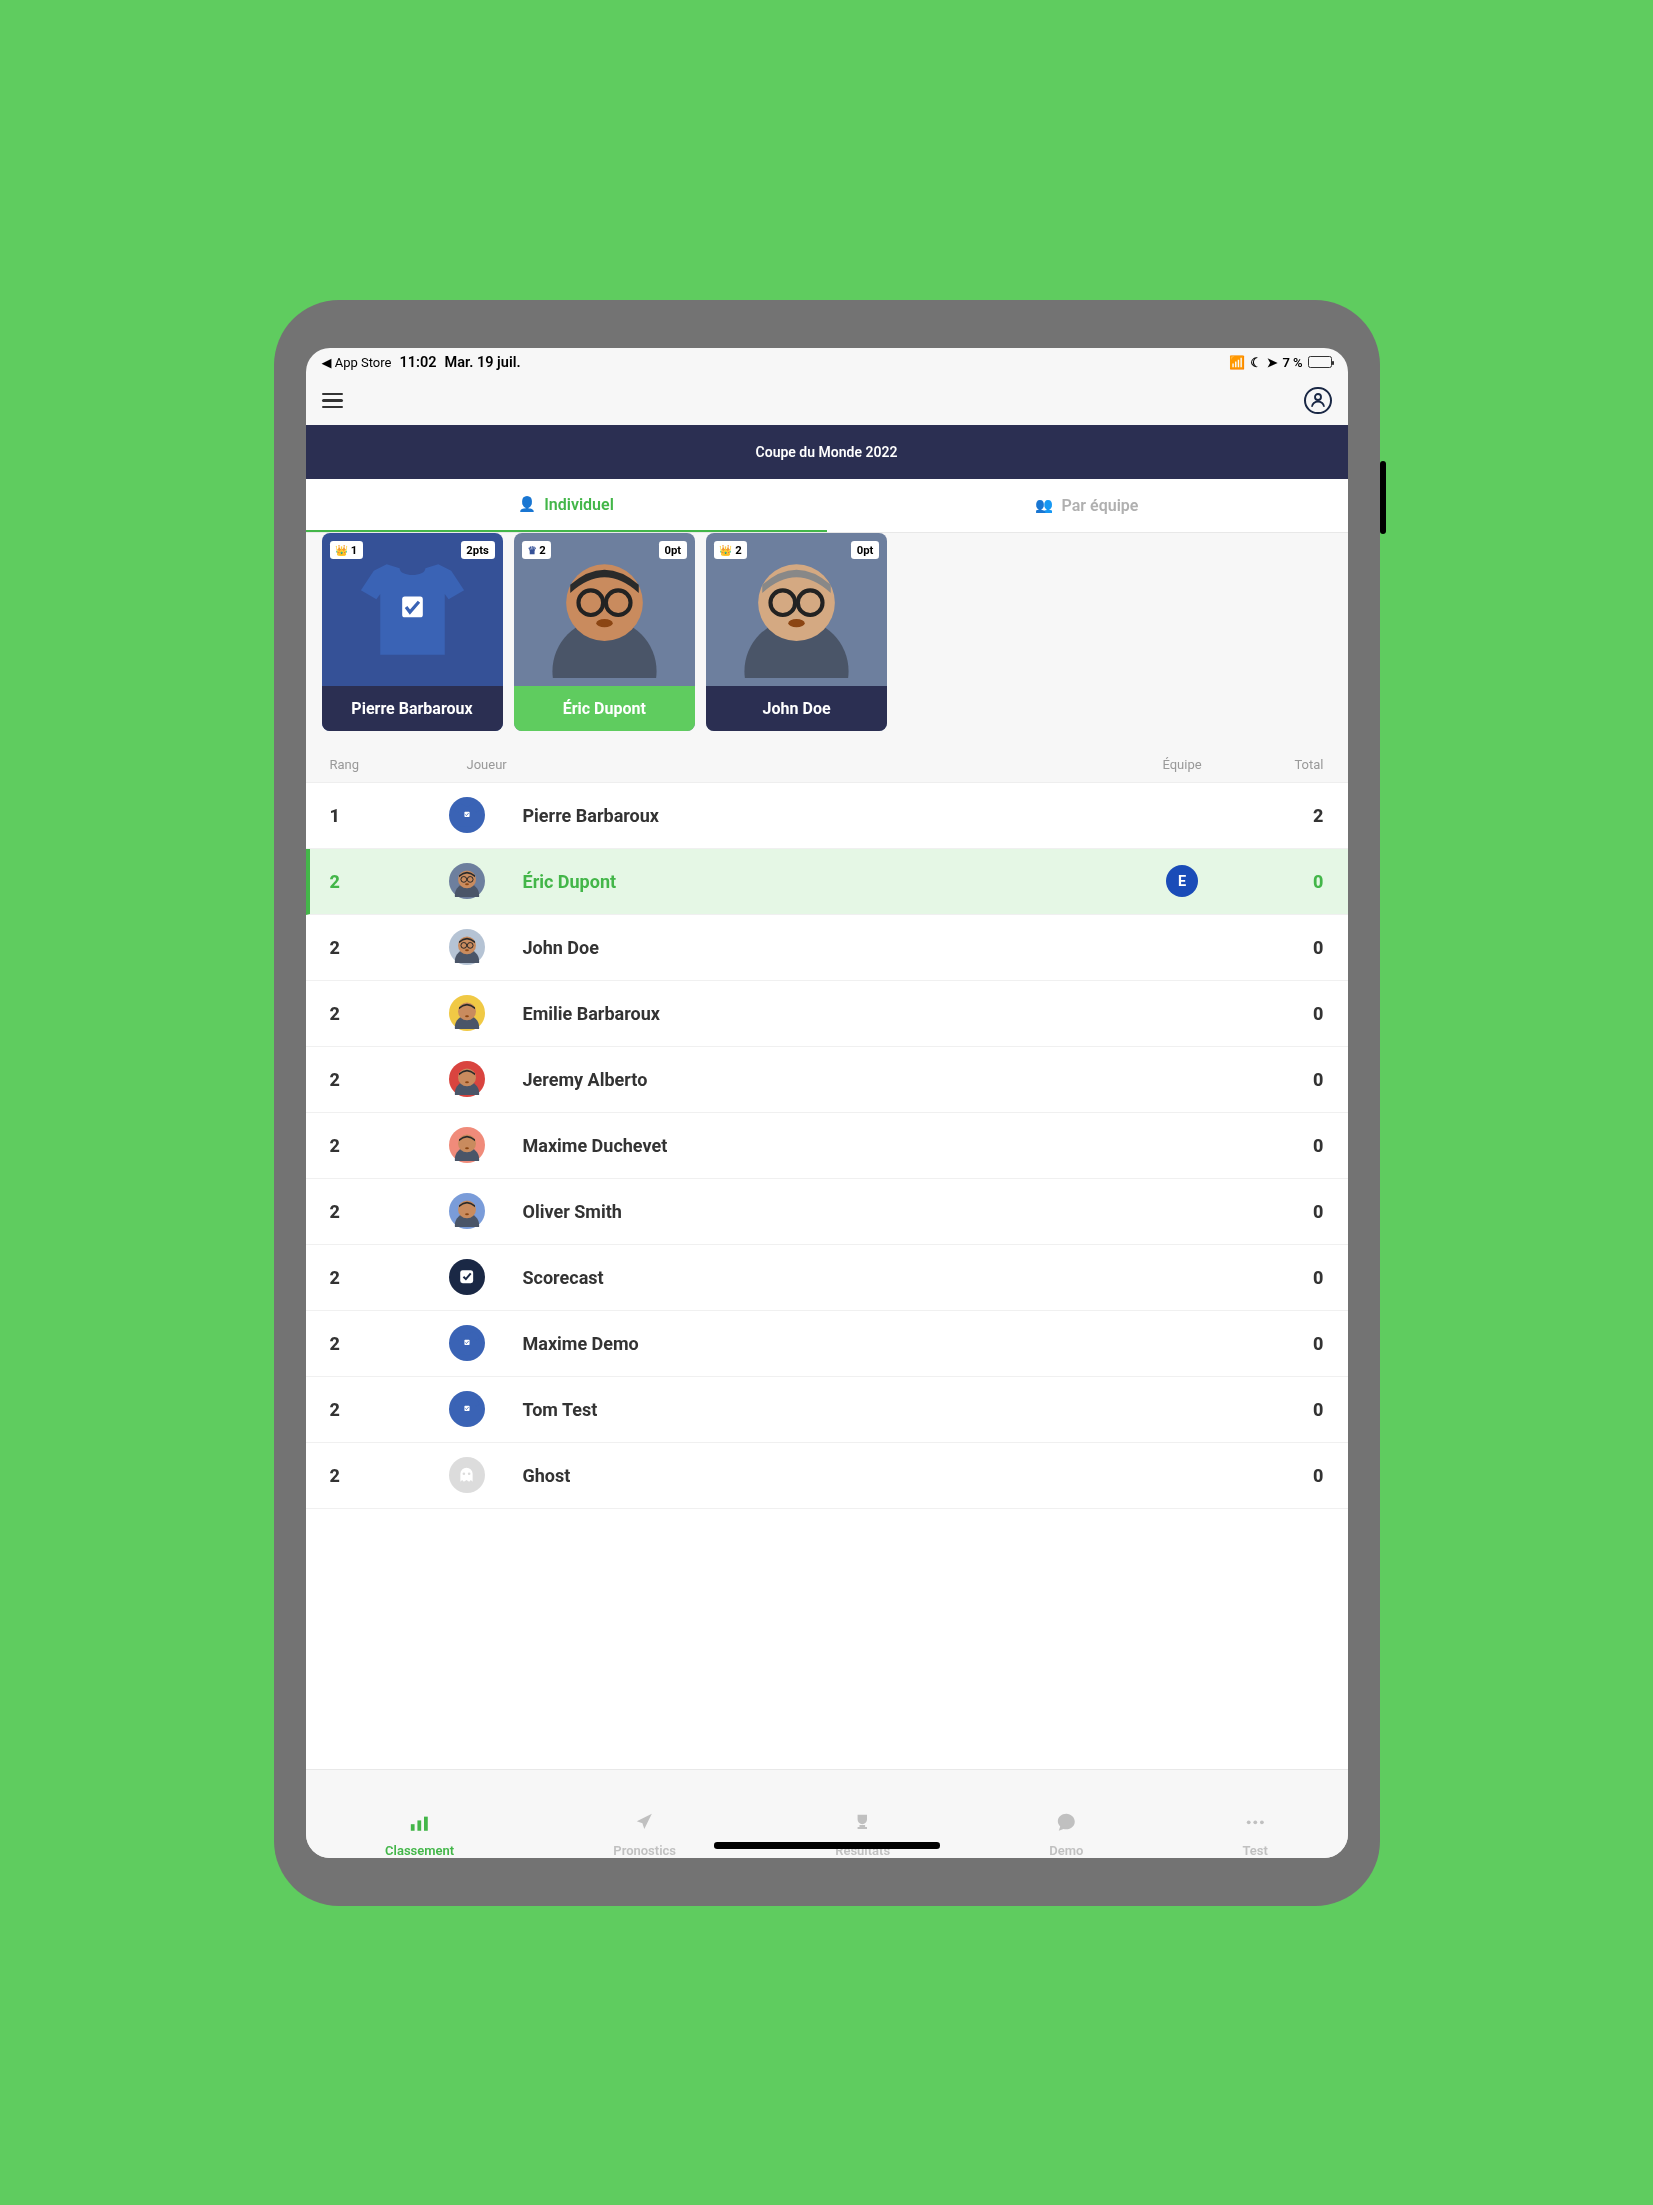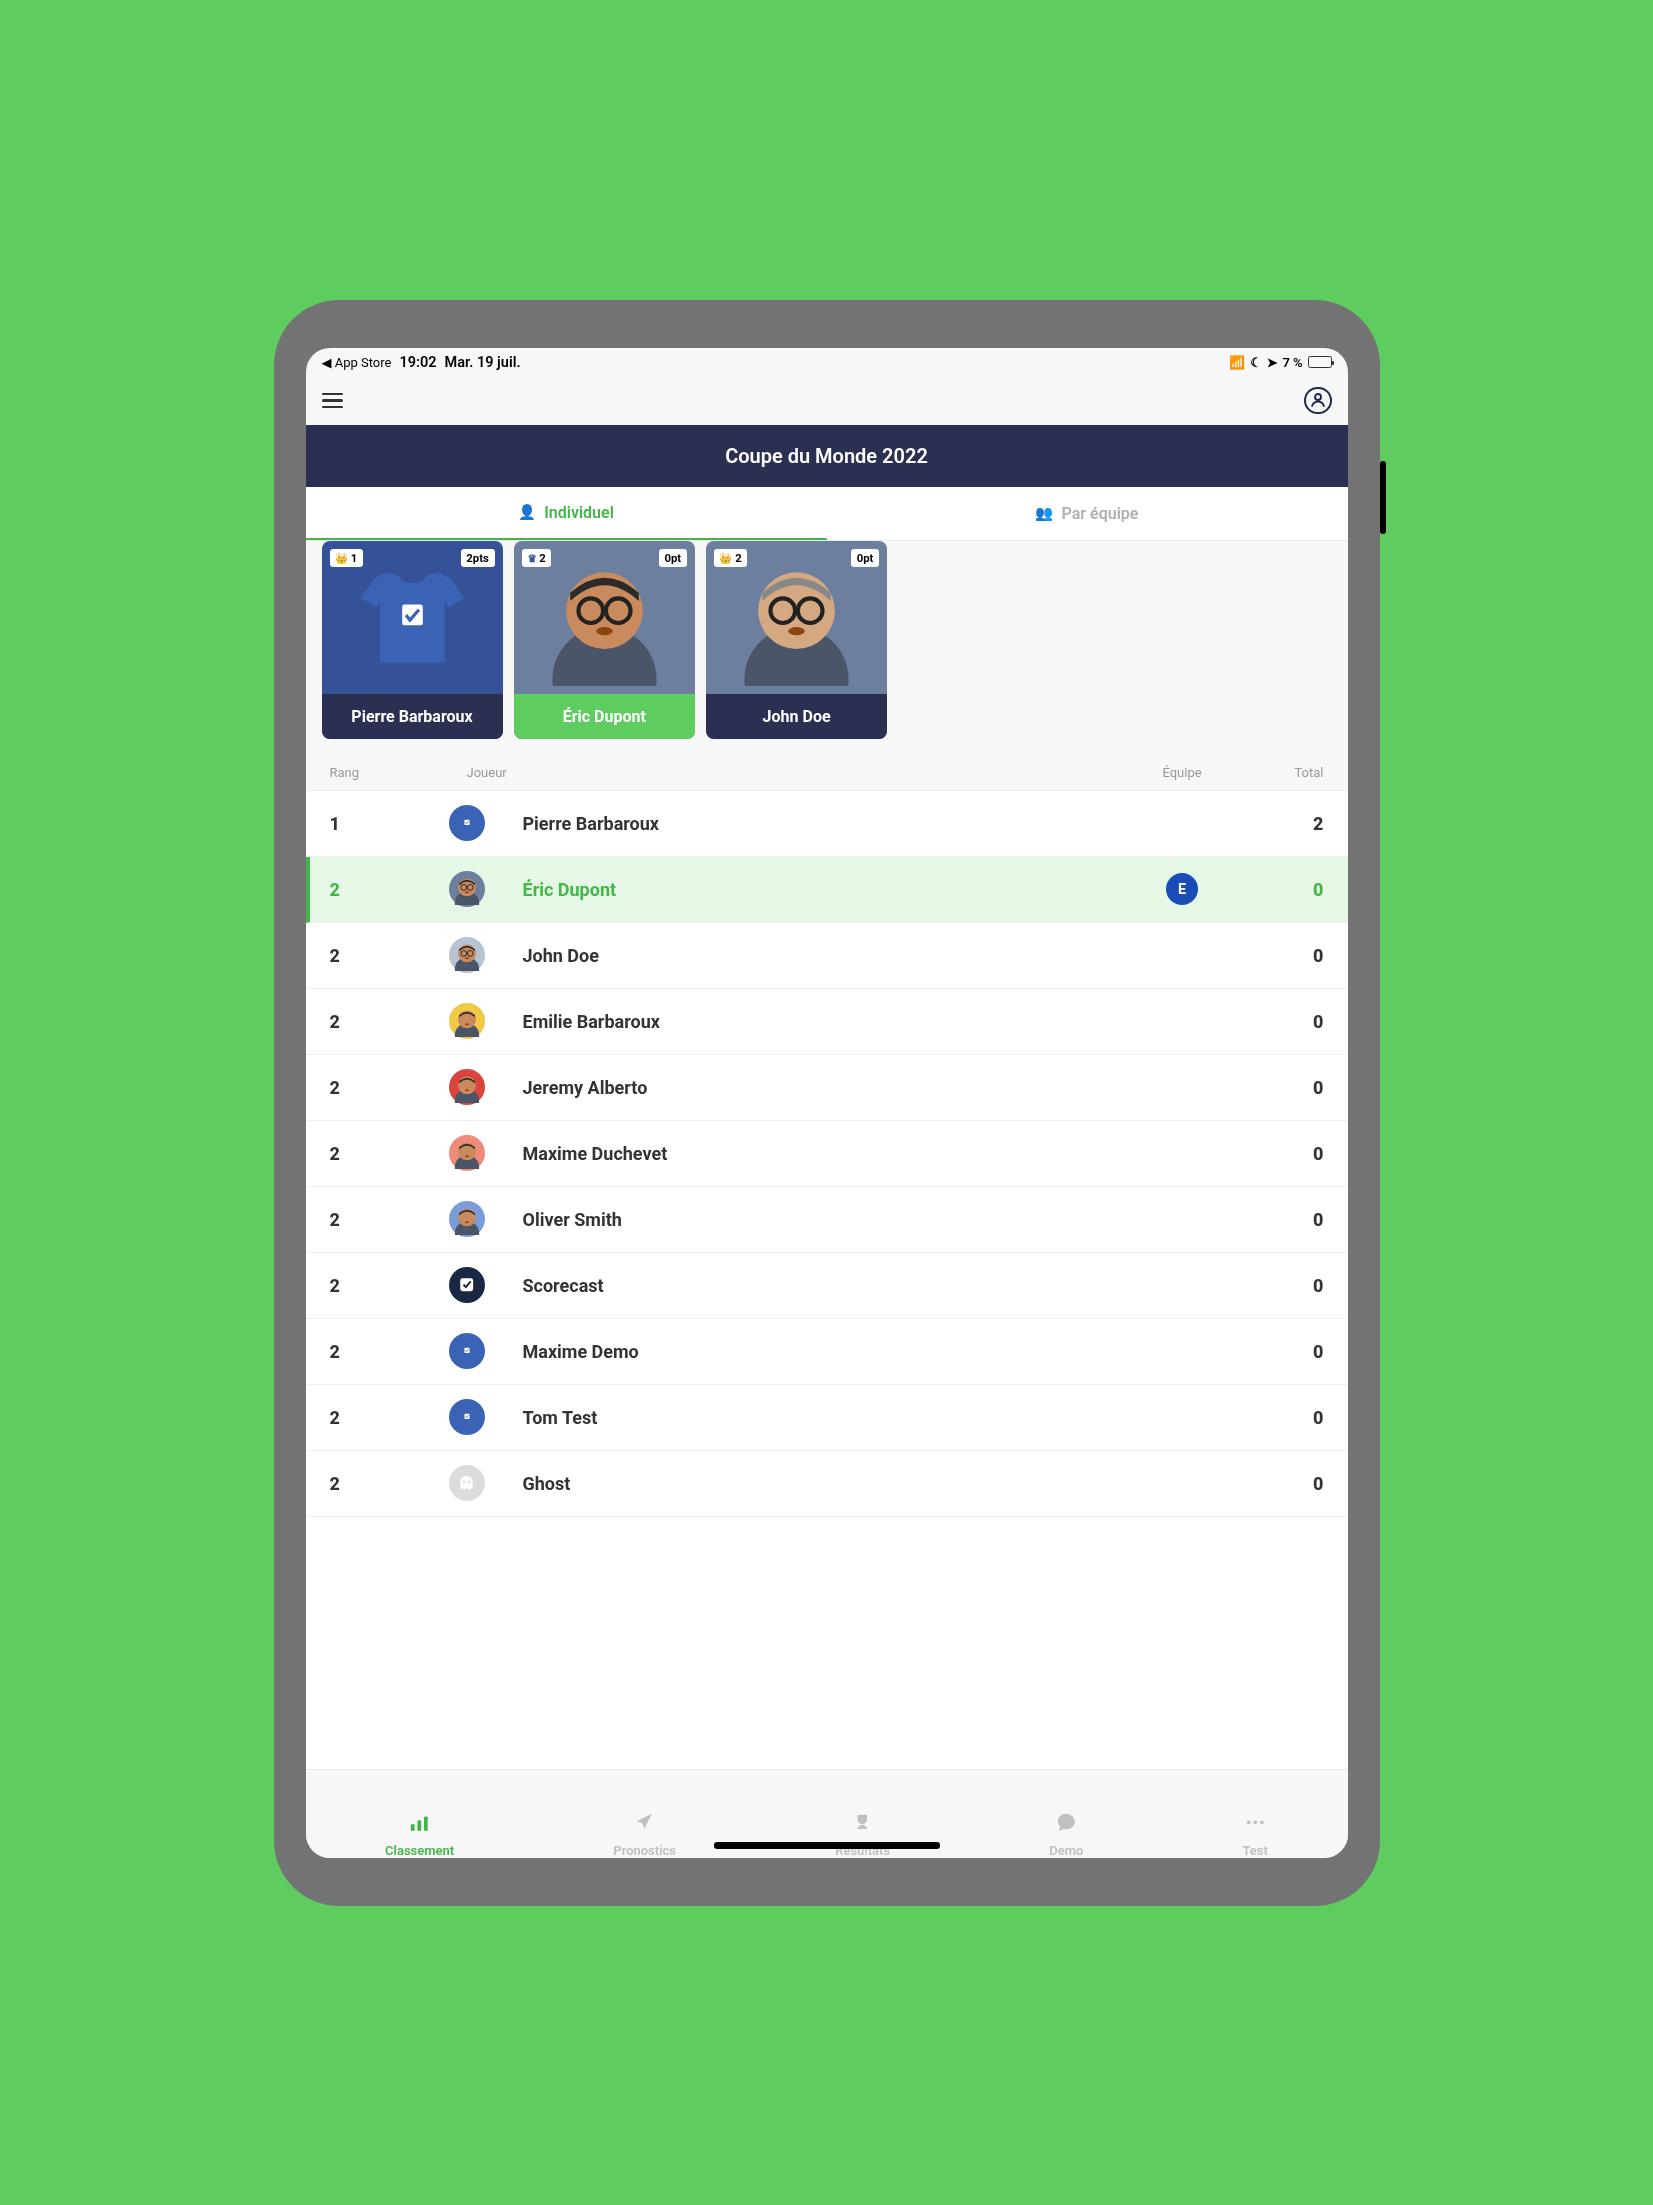--- a/index.html
+++ b/index.html
@@ -103,21 +103,21 @@
 }
 .profile-icon::after {
   content: '';
   position: absolute;
 }
 .header-banner {
   background: #2b2f52;
   color: #fff;
   text-align: center;
   padding: 19.4px 0;
-  font-size: 20px;
+  font-size: 14px;
   font-weight: 600;
 }
 .tabs {
   display: flex;
   background: #fff;
   border-bottom: 0.8px solid #e8e8e8;
 }
 .tab {
   flex: 1;
   text-align: center;
@@ -275,21 +275,21 @@
 </head>
 <body>
 
 <div class="device">
   <div class="side-button"></div>
   <div class="screen">
 
     <div class="status-bar">
       <div class="status-left">
         <span class="back-appstore">◀ App Store</span>
-        <span>19:02</span>
+        <span>11:02</span>
         <span>Mar. 19 juil.</span>
       </div>
       <div class="status-right">
         <span>📶</span>
         <span>☾</span>
         <span>➤</span>
         <span>7 %</span>
         <span class="battery-icon"><span class="battery-fill"></span></span>
       </div>
     </div>

